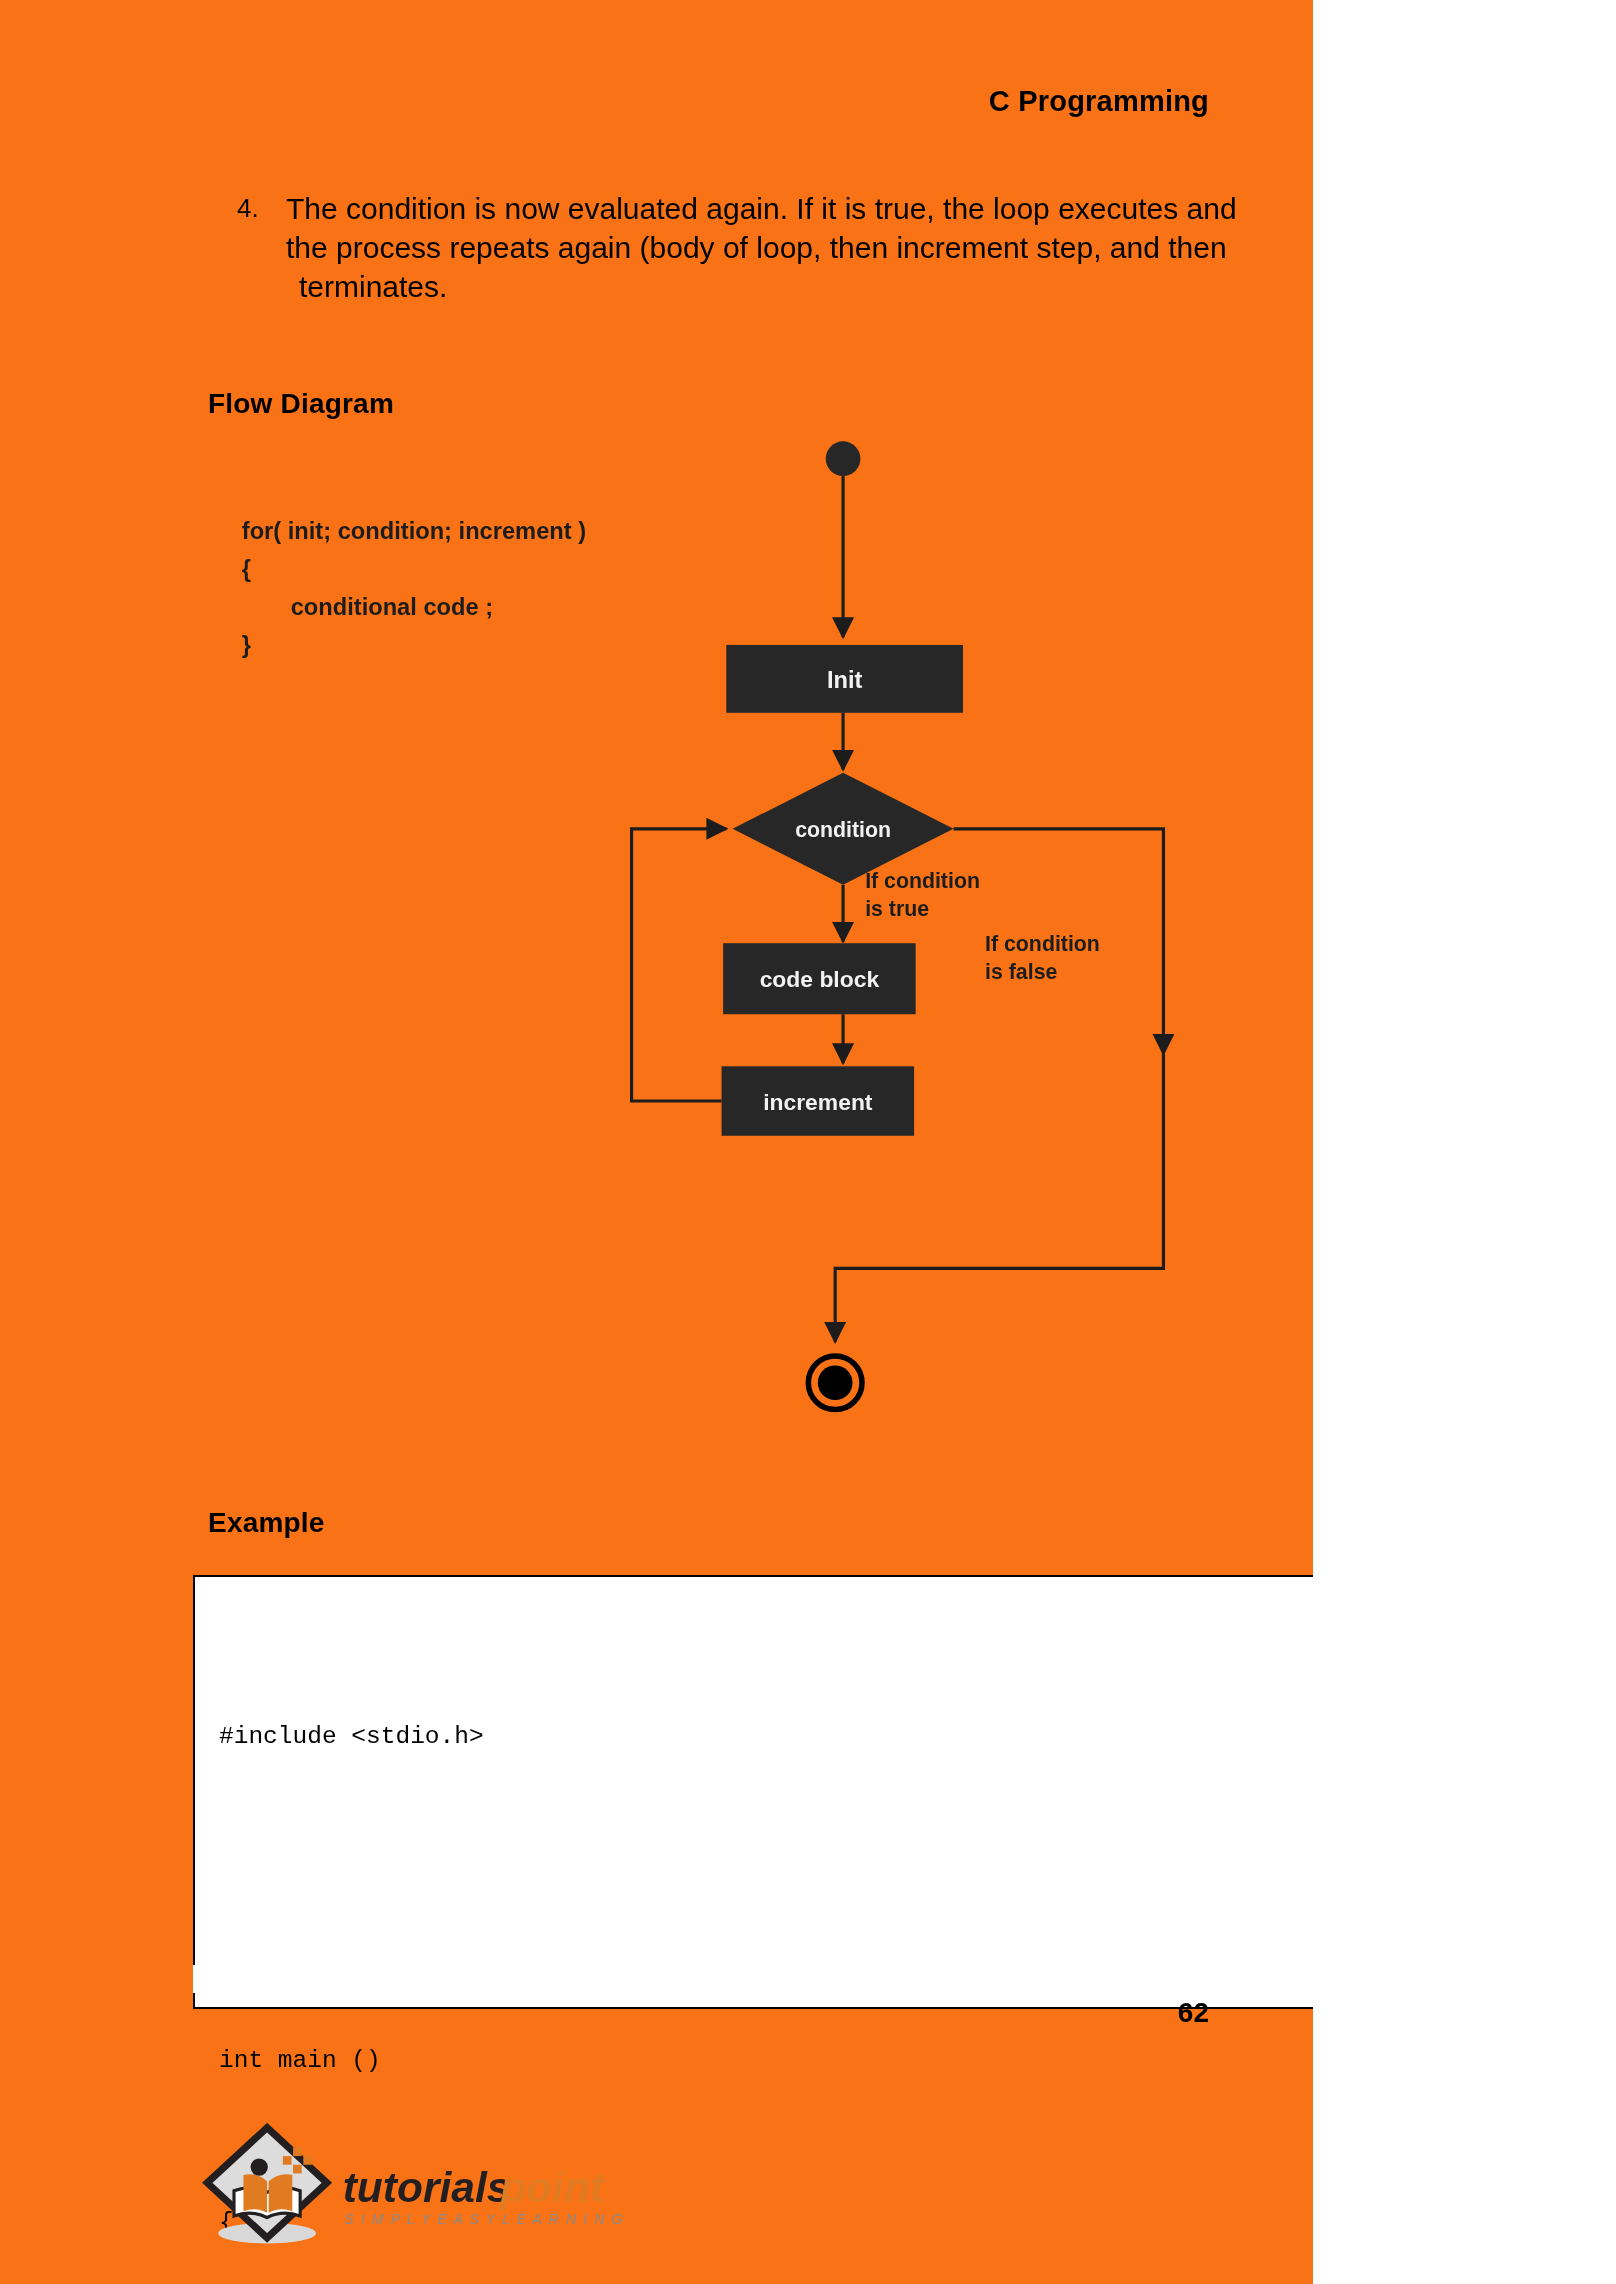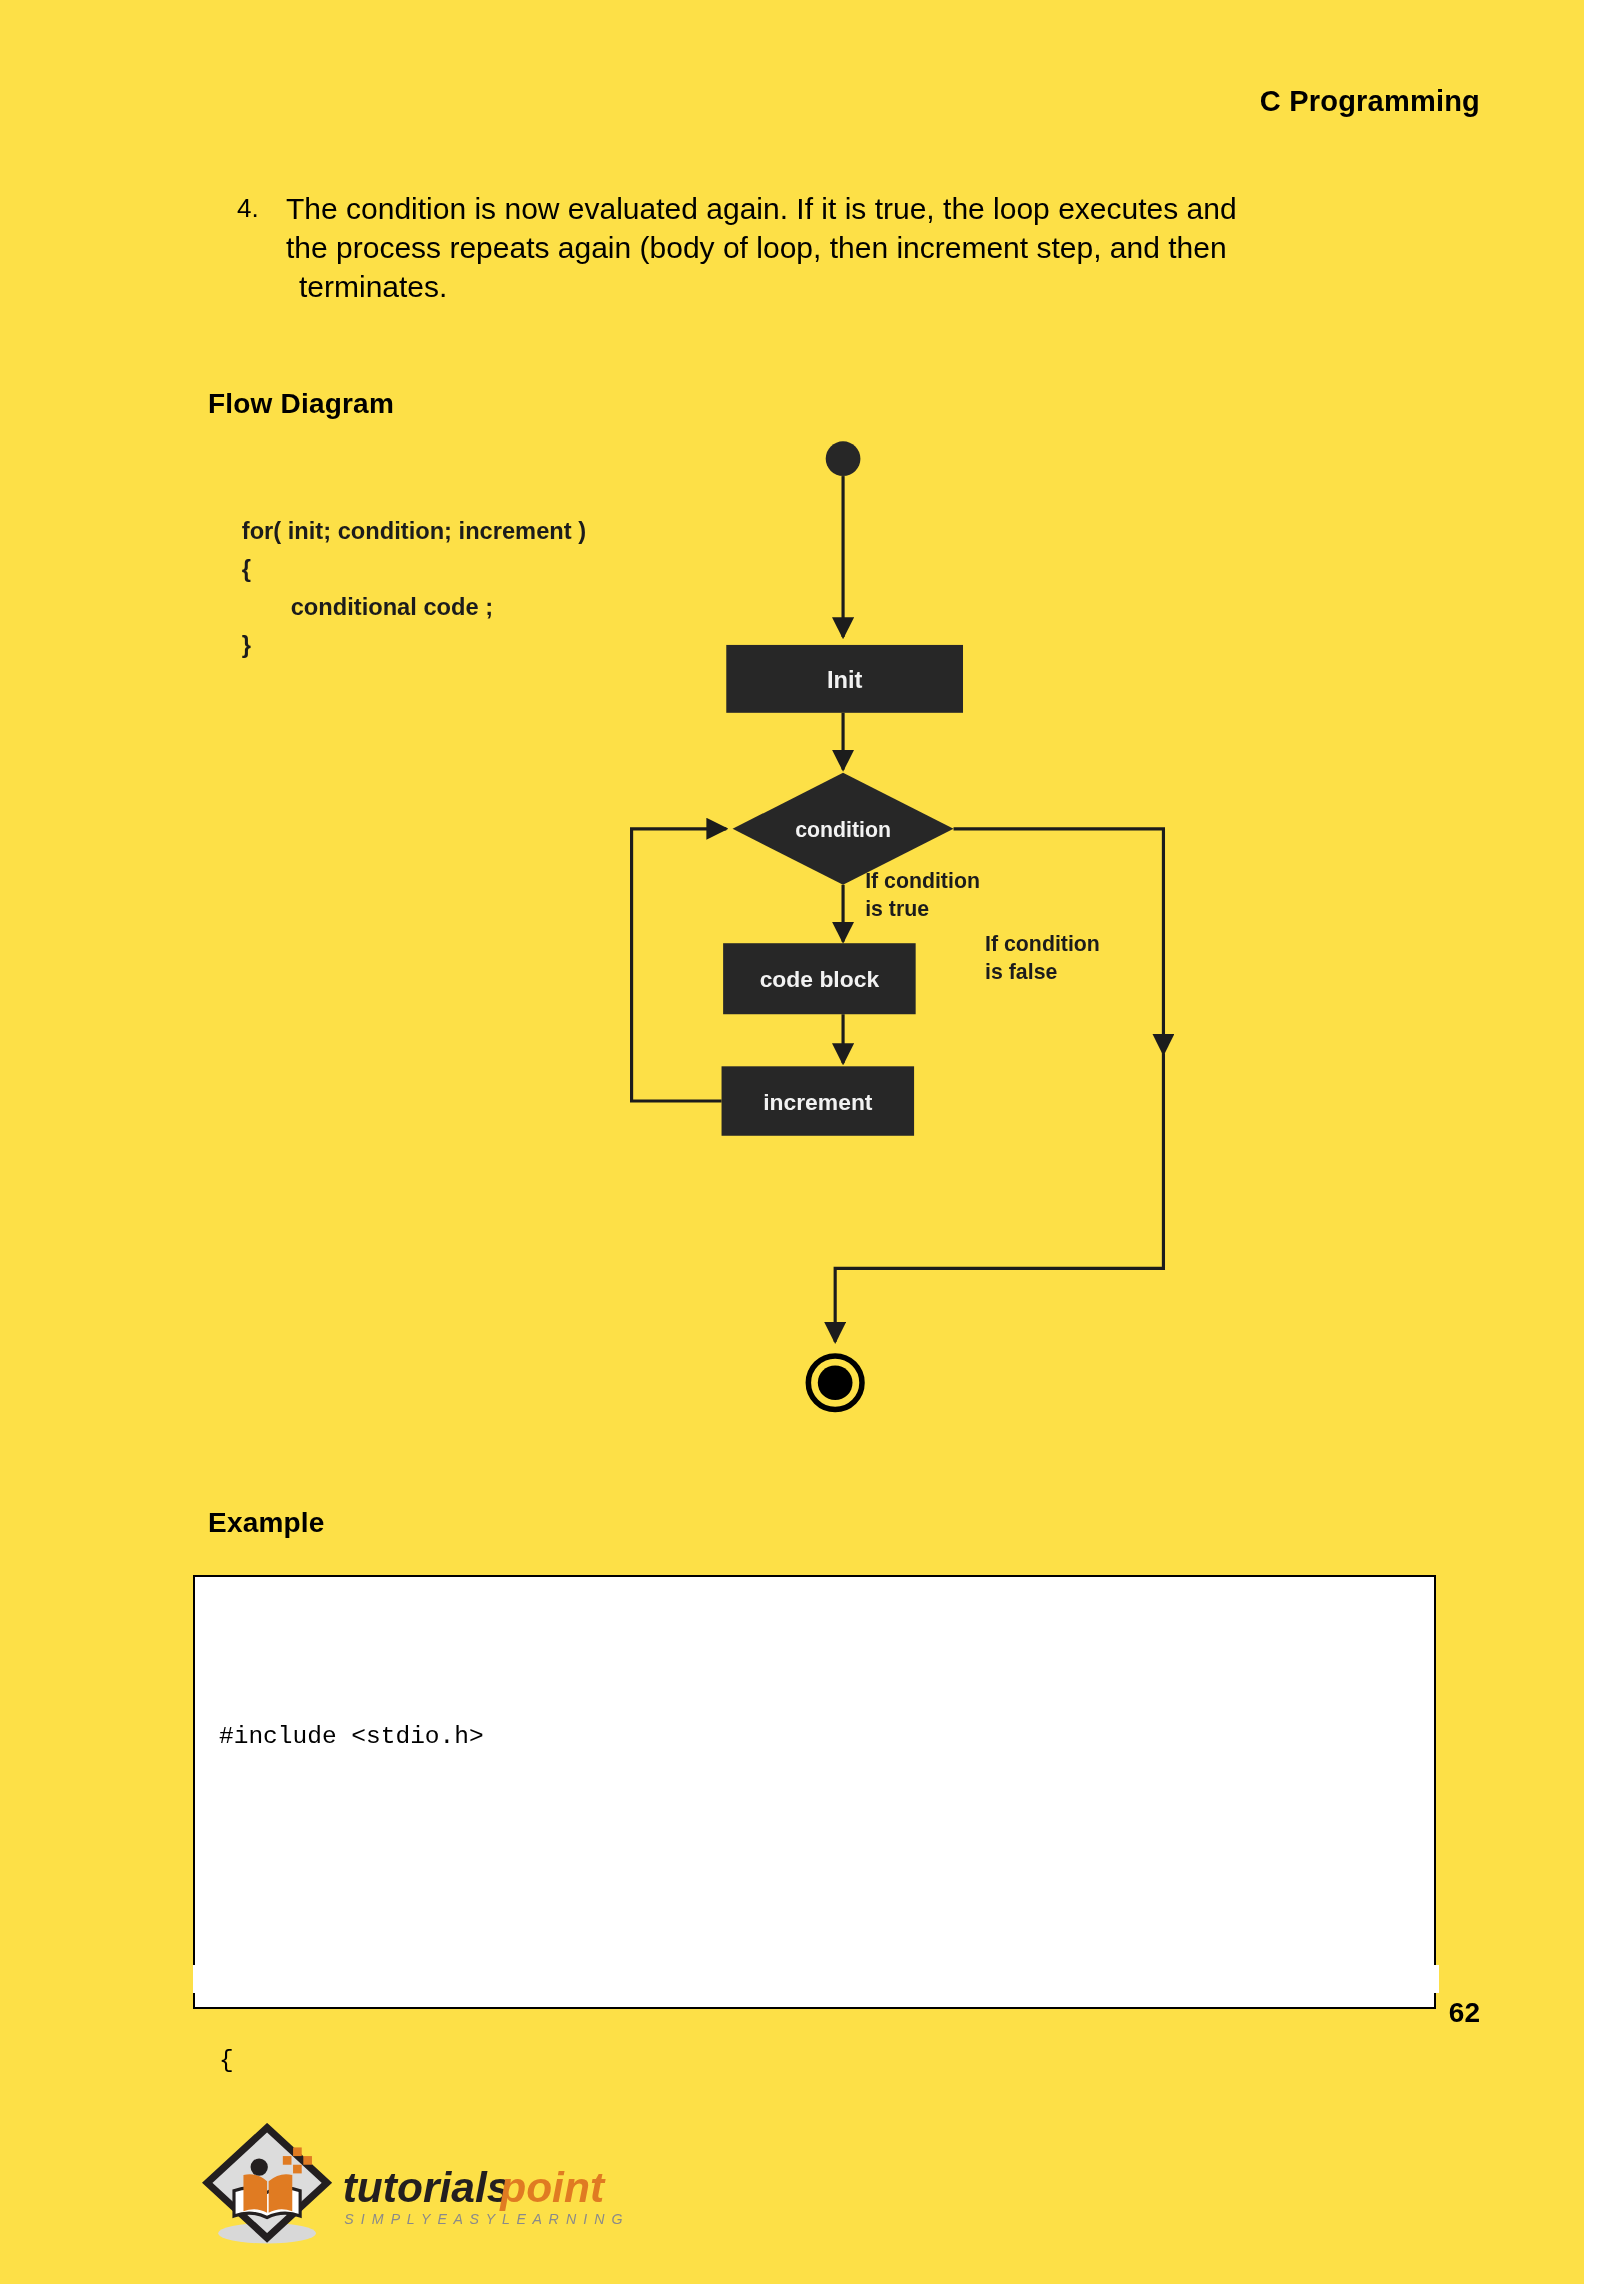--- a/index.html
+++ b/index.html
@@ -6,23 +6,23 @@
     margin: 0;
     padding: 0;
     background: #ffffff;
   }
   body {
     font-family: "Liberation Sans", sans-serif;
     color: #000000;
   }
   #page {
     position: relative;
-    width: 1584px;
+    width: 1313px;
     height: 2284px;
-    background: #fde047;
+    background: #f97316;
     overflow: hidden;
   }
 
   
   #header-title {
     position: absolute;
     right: 104px;
     top: 85px;
     font-size: 29px;
     font-weight: bold;
@@ -218,20 +218,21 @@
 
   <div class="section-heading" id="example-heading">Example</div>
 
   <div id="code-box"></div>
   <div class="border-gap" id="gap-left"></div>
   <div class="border-gap" id="gap-right"></div>
 
   <div id="code-text">
     <div>#include &lt;stdio.h&gt;</div>
     <div>&nbsp;</div>
+    <div>int main ()</div>
     <div>{</div>
     
     
     
     
   </div>
 
   <div id="page-number">62</div>
 
   <div id="footer-logo">

